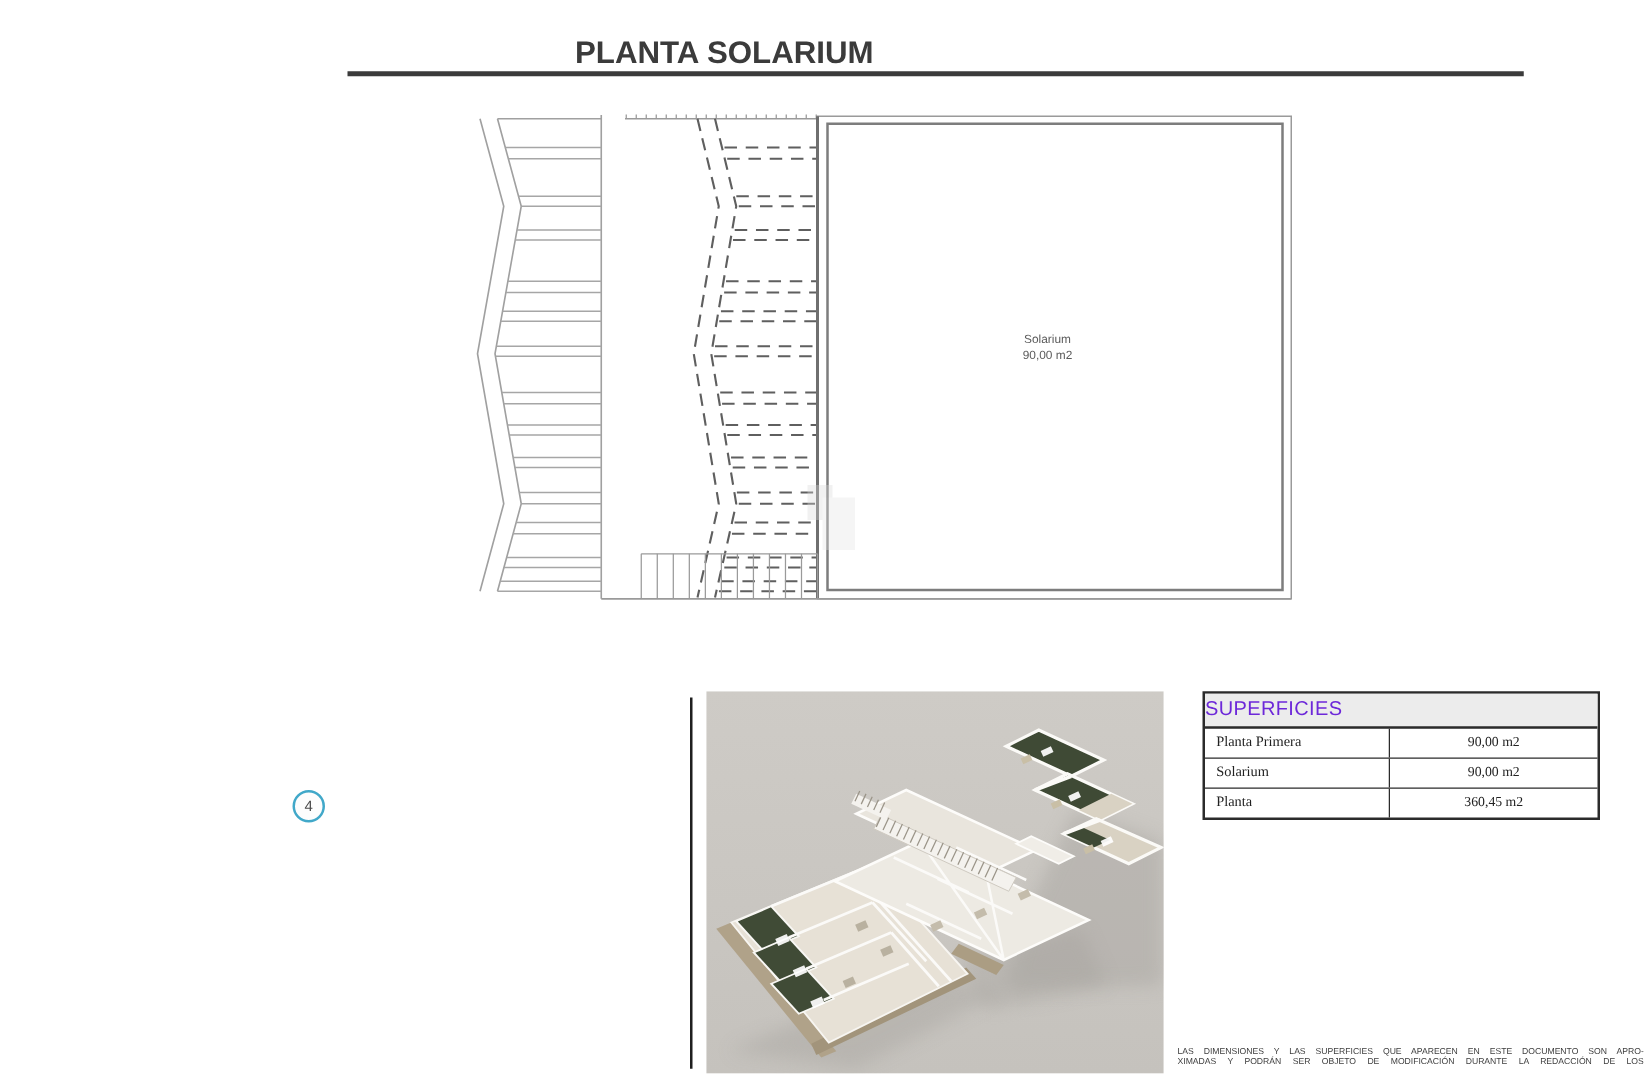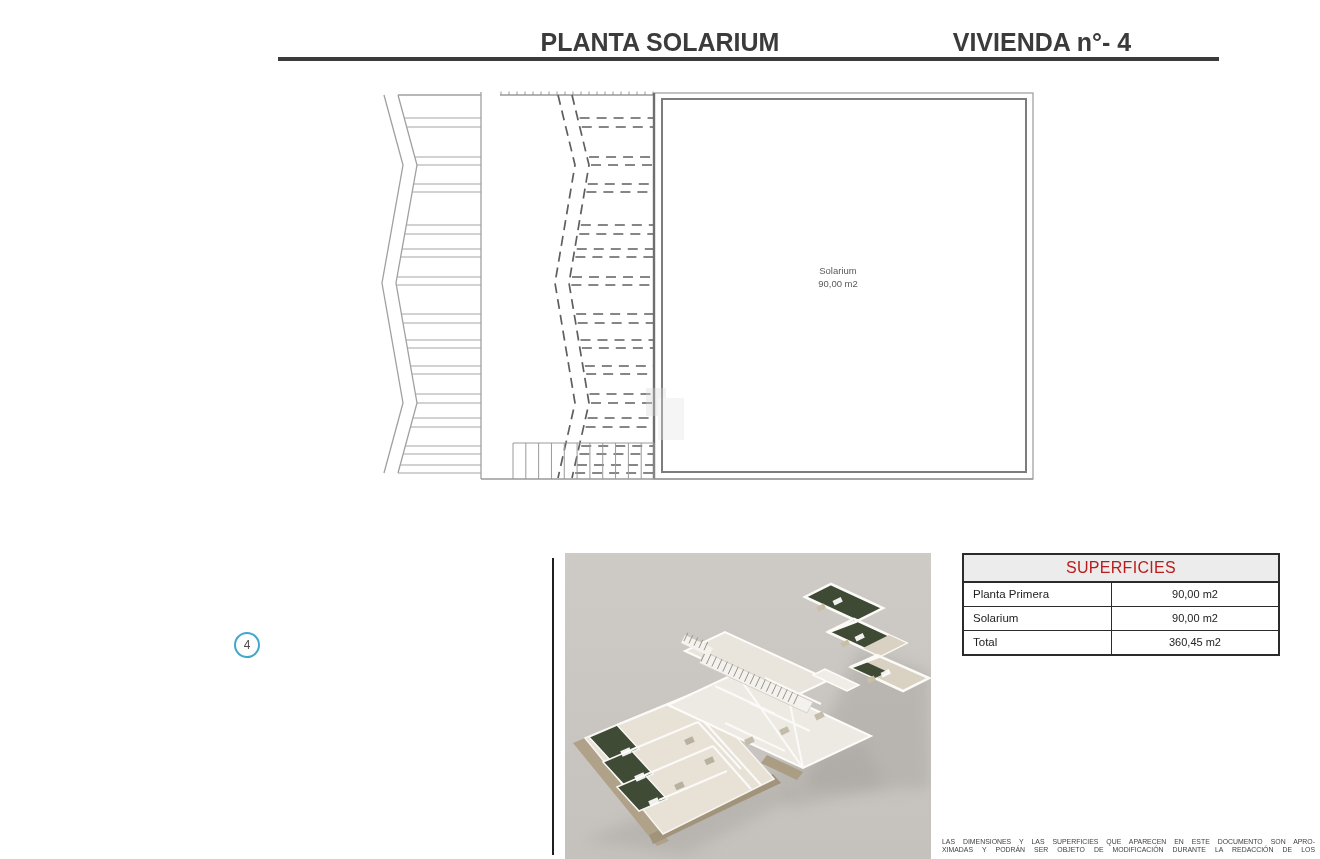--- a/index.html
+++ b/index.html
@@ -1,50 +1,49 @@
 <!DOCTYPE html>
 <html><head>
 <meta charset="utf-8">
 <style>
   html,body{margin:0;padding:0;}
   body{font-family:"Liberation Sans", sans-serif; background:#ffffff;}
   #page{position:relative;width:1320px;height:859px;background:#ffffff;overflow:hidden;}
 
   .title{position:absolute;top:28px;font-size:25px;font-weight:600;color:#3b3b3b;letter-spacing:0px;}
-  #title-left{left:460px;width:400px;text-align:center;}
+  #title-left{left:460px;width:400px;text-align:left;}
   #title-right{left:892px;width:300px;text-align:center;}
   #title-rule{position:absolute;left:278px;top:57px;width:941px;height:4px;background:#3b3b3b;}
 
   #plan-svg{position:absolute;left:0;top:0;pointer-events:none;}
   #render3d{position:absolute;left:565px;top:553px;}
   #render-divider{position:absolute;left:552px;top:558px;width:2px;height:297px;background:#1f1f1f;}
 
   #marker{position:absolute;left:234px;top:632px;width:22px;height:22px;border:2px solid #41a8c9;
           border-radius:50%;display:flex;align-items:center;justify-content:center;
           font-size:12px;color:#4a4a4a;background:#fdfdfd;}
 
   #surf-table{position:absolute;left:962px;top:553px;width:318px;border:2px solid #2b2b2b;background:#fff;box-sizing:border-box;}
-  .thead{height:26px;background:#ececec;border-bottom:2px solid #2b2b2b;text-align:center;line-height:26px;
-         font-size:16px;color:#b91c1c;letter-spacing:0.3px;}
-  .trow{display:flex;height:23px;border-bottom:1.5px solid #2b2b2b;}
+  .thead{height:26px;background:#ececec;border-bottom:2px solid #2b2b2b;line-height:26px;
+         font-size:16px;color:#6d28d9;letter-spacing:0.3px;}
+  .trow{display:flex;height:23px;border-bottom:1.5px solid #2b2b2b;font-family:Liberation Serif, serif;}
   .trow:last-child{border-bottom:none;}
   .tlabel{width:148px;border-right:1.5px solid #2b2b2b;padding-left:9px;line-height:23px;font-size:11.5px;color:#222;box-sizing:border-box;}
   .tvalue{flex:1;text-align:center;line-height:23px;font-size:11px;color:#222;}
 
   #disclaimer{position:absolute;left:942px;top:838px;width:373px;height:18px;overflow:hidden;
               font-size:6.9px;line-height:8.3px;color:#3e3e3e;}
   #disclaimer div{text-align:justify;text-align-last:justify;white-space:nowrap;}
 </style>
 </head>
 <body>
 
 <div id="page">
 
   <div id="title-left" class="title">PLANTA SOLARIUM</div>
-  <div id="title-right" class="title">VIVIENDA n°- 4</div>
   <div id="title-rule"></div>
 
   <svg id="plan-svg" width="1320" height="859" viewBox="0 0 1320 859">
     <g stroke="#a0a0a0" stroke-width="1.3" fill="none">
       <polyline points="384,95 403,165 382,283 403,403 384,473"></polyline>
       <polyline points="398,95 417,165 396,283 417,403 398,473"></polyline>
       <line x1="481" y1="92" x2="481" y2="479"></line>
       <line x1="398" y1="95" x2="481" y2="95"></line>
     </g>
     <g id="left-pairs" stroke="#a6a6a6" stroke-width="1.1">
@@ -282,21 +281,21 @@
     <div class="thead">SUPERFICIES</div>
     <div class="trow">
       <div class="tlabel">Planta Primera</div>
       <div class="tvalue">90,00 m2</div>
     </div>
     <div class="trow">
       <div class="tlabel">Solarium</div>
       <div class="tvalue">90,00 m2</div>
     </div>
     <div class="trow">
-      <div class="tlabel">Total</div>
+      <div class="tlabel">Planta</div>
       <div class="tvalue">360,45 m2</div>
     </div>
   </div>
 
   <div id="disclaimer">
     <div>LAS DIMENSIONES Y LAS SUPERFICIES QUE APARECEN EN ESTE DOCUMENTO SON APRO-</div>
     <div>XIMADAS Y PODRÁN SER OBJETO DE MODIFICACIÓN DURANTE LA REDACCIÓN DE LOS</div>
   </div>
 
 </div>

